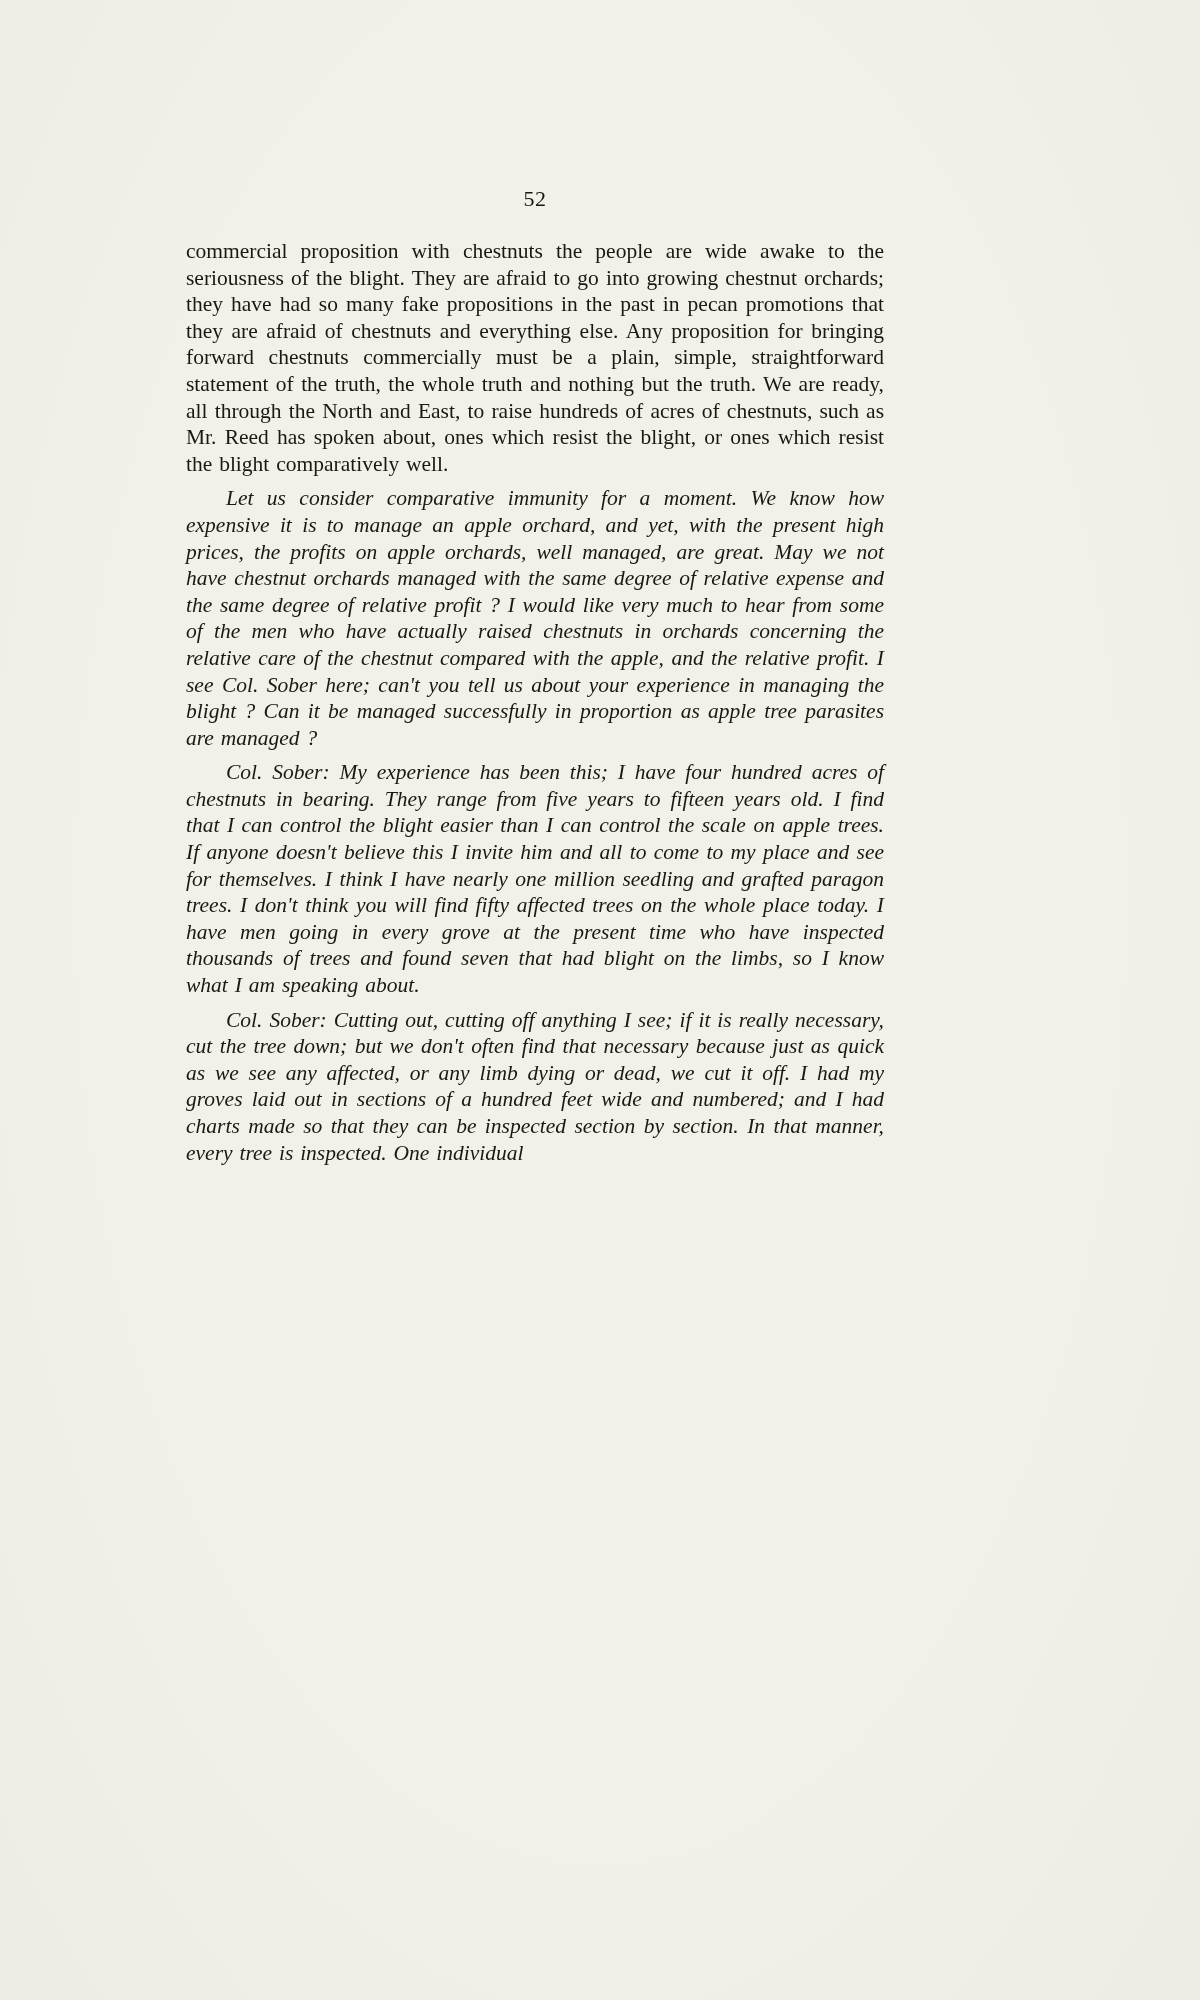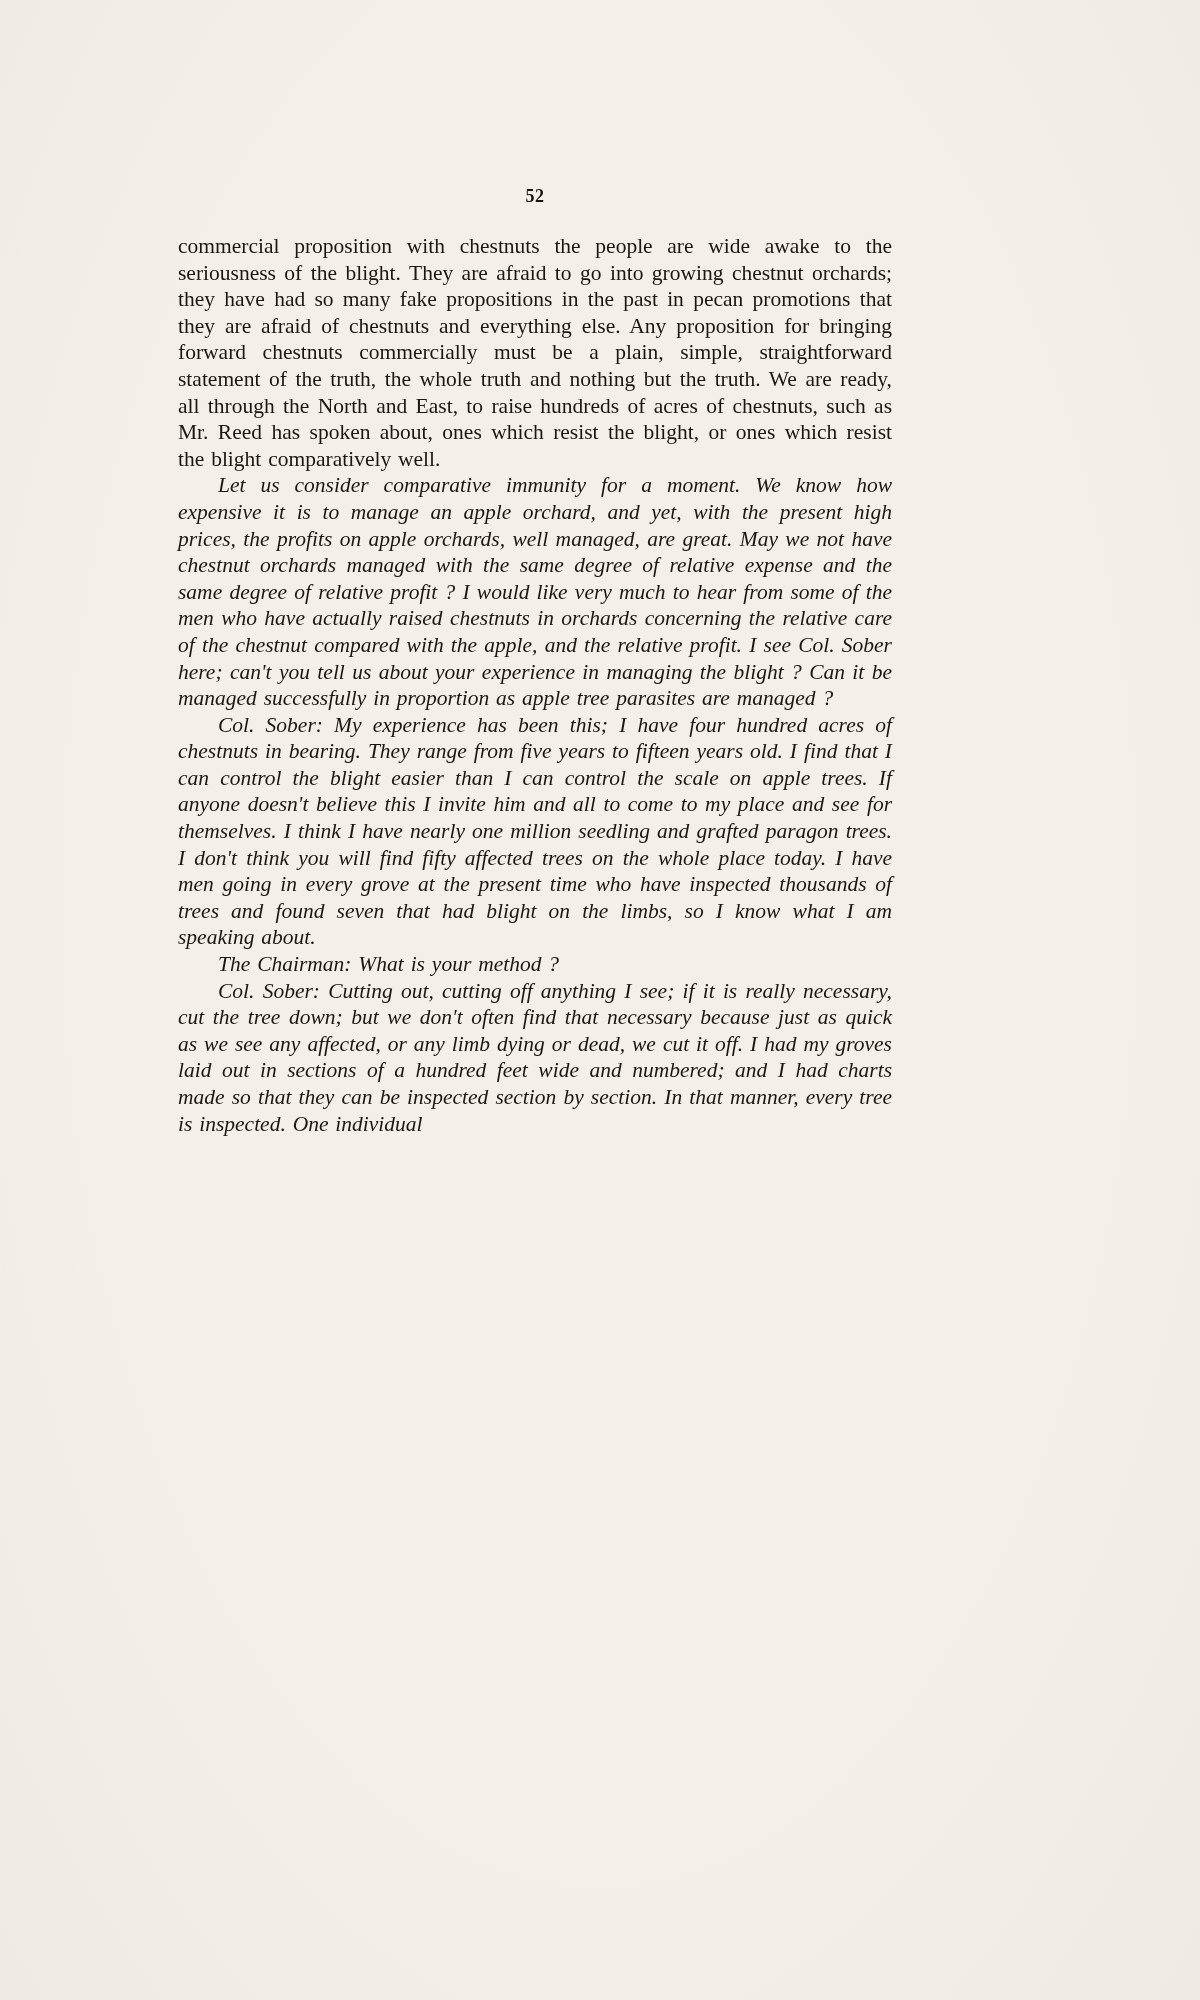--- a/index.html
+++ b/index.html
@@ -23,28 +23,28 @@
     background: radial-gradient(ellipse at 50% 45%, #f2f0e9 60%, #edebe3 100%);
   }
   .text-block {
     position: absolute;
     left: 178px;
     top: 186px;
     width: 714px;
   }
   .page-number {
     text-align: center;
-    font-weight: bold;
-    font-size: 18px;
+    font-weight: normal;
+    font-size: 22px;
     letter-spacing: 0.5px;
     color: #17150f;
     margin: 0 0 26px 0;
   }
   .body-text p {
-    margin: 0;
+    margin: 8px;
     font-size: 21.5px;
     line-height: 26.6px;
     color: #1a1812;
     text-align: justify;
     text-indent: 0;
     word-spacing: 1.5px;
   }
   .body-text p.indent {
     text-indent: 40px;
     font-style: italic;
@@ -53,17 +53,16 @@
 </head>
 <body>
 
 <div class="scan-page">
   <div class="text-block">
     <div class="page-number">52</div>
     <div class="body-text" id="paragraphs">
         <p>commercial proposition with chestnuts the people are wide awake to the seriousness of the blight.  They are afraid to go into growing chestnut orchards; they have had so many fake propositions in the past in pecan promotions that they are afraid of chestnuts and everything else.  Any proposition for bringing forward chestnuts commercially must be a plain, simple, straightforward statement of the truth, the whole truth and nothing but the truth.  We are ready, all through the North and East, to raise hundreds of acres of chestnuts, such as Mr. Reed has spoken about, ones which resist the blight, or ones which resist the blight comparatively well.</p>
         <p class="indent">Let us consider comparative immunity for a moment.  We know how expensive it is to manage an apple orchard, and yet, with the present high prices, the profits on apple orchards, well managed, are great.  May we not have chestnut orchards managed with the same degree of relative expense and the same degree of relative profit ?  I would like very much to hear from some of the men who have actually raised chestnuts in orchards concerning the relative care of the chestnut compared with the apple, and the relative profit.  I see Col. Sober here; can't you tell us about your experience in managing the blight ? Can it be managed successfully in proportion as apple tree parasites are managed ?</p>
         <p class="indent">Col. Sober:  My experience has been this; I have four hundred acres of chestnuts in bearing.  They range from five years to fifteen years old.  I find that I can control the blight easier than I can control the scale on apple trees.  If anyone doesn't believe this I invite him and all to come to my place and see for themselves.  I think I have nearly one million seedling and grafted paragon trees.  I don't think you will find fifty affected trees on the whole place today.  I have men going in every grove at the present time who have inspected thousands of trees and found seven that had blight on the limbs, so I know what I am speaking about.</p>
-        <p class="indent">The Chairman:  What is your method ?</p>
         <p class="indent">Col. Sober:  Cutting out, cutting off anything I see; if it is really necessary, cut the tree down; but we don't often find that necessary because just as quick as we see any affected, or any limb dying or dead, we cut it off.  I had my groves laid out in sections of a hundred feet wide and numbered; and I had charts made so that they can be inspected section by section.  In that manner, every tree is inspected.  One individual</p>
       </div>
   </div>
 </div>
 
 </body></html>

